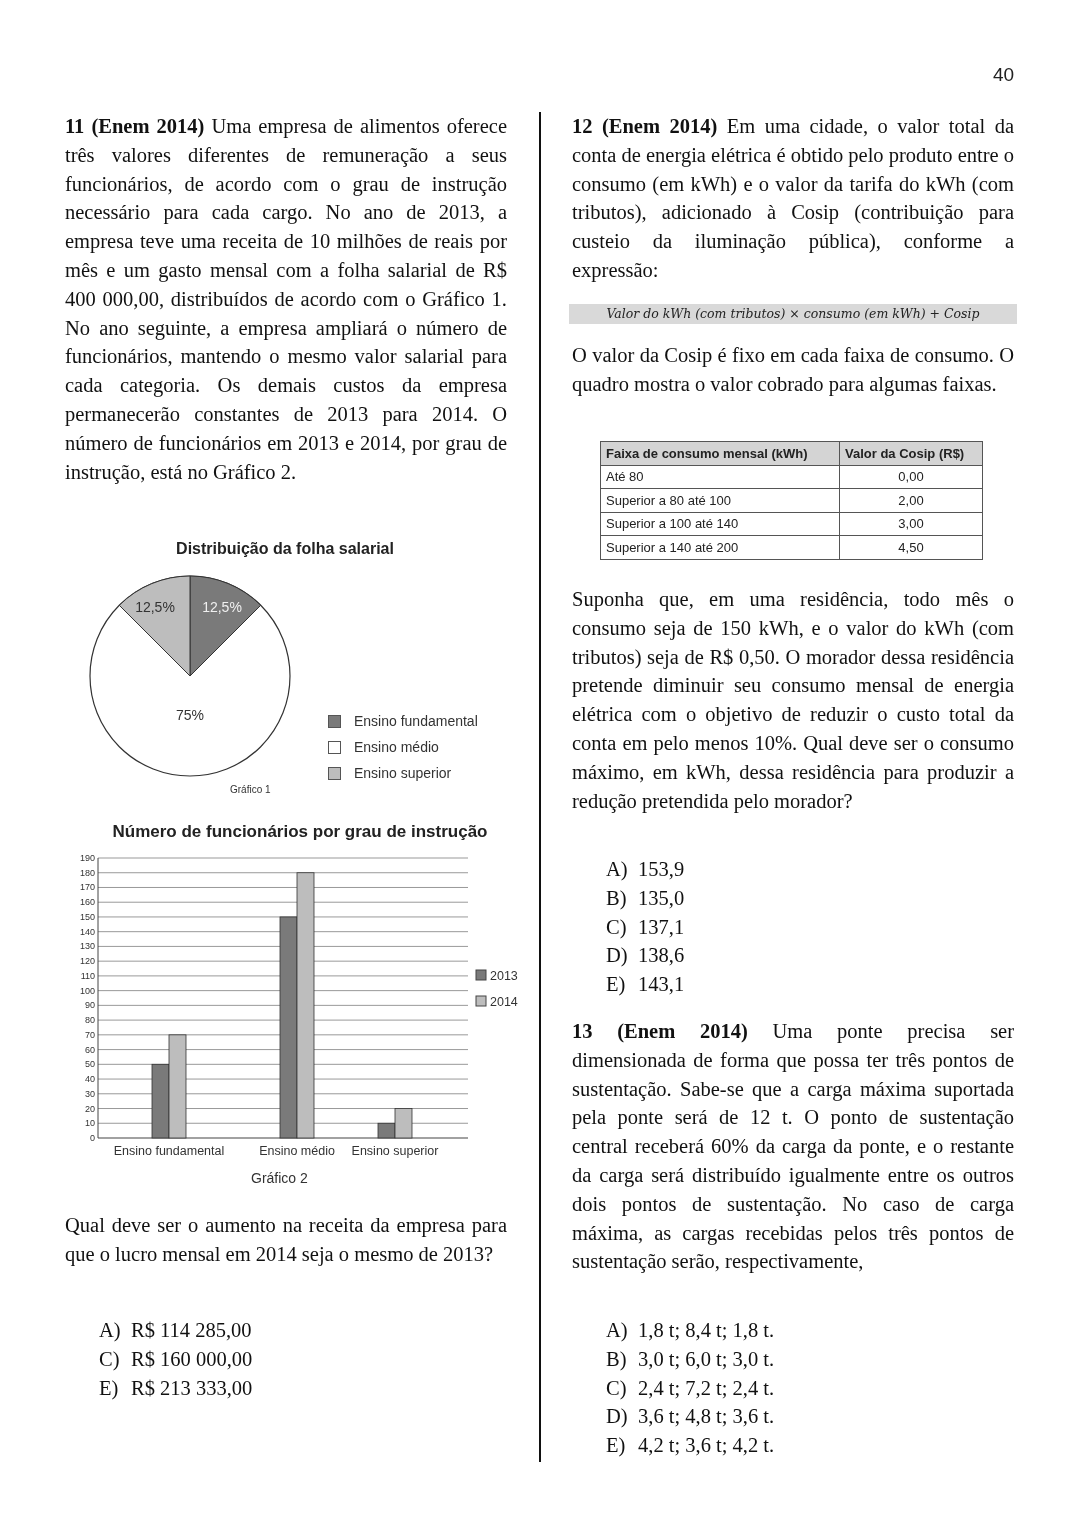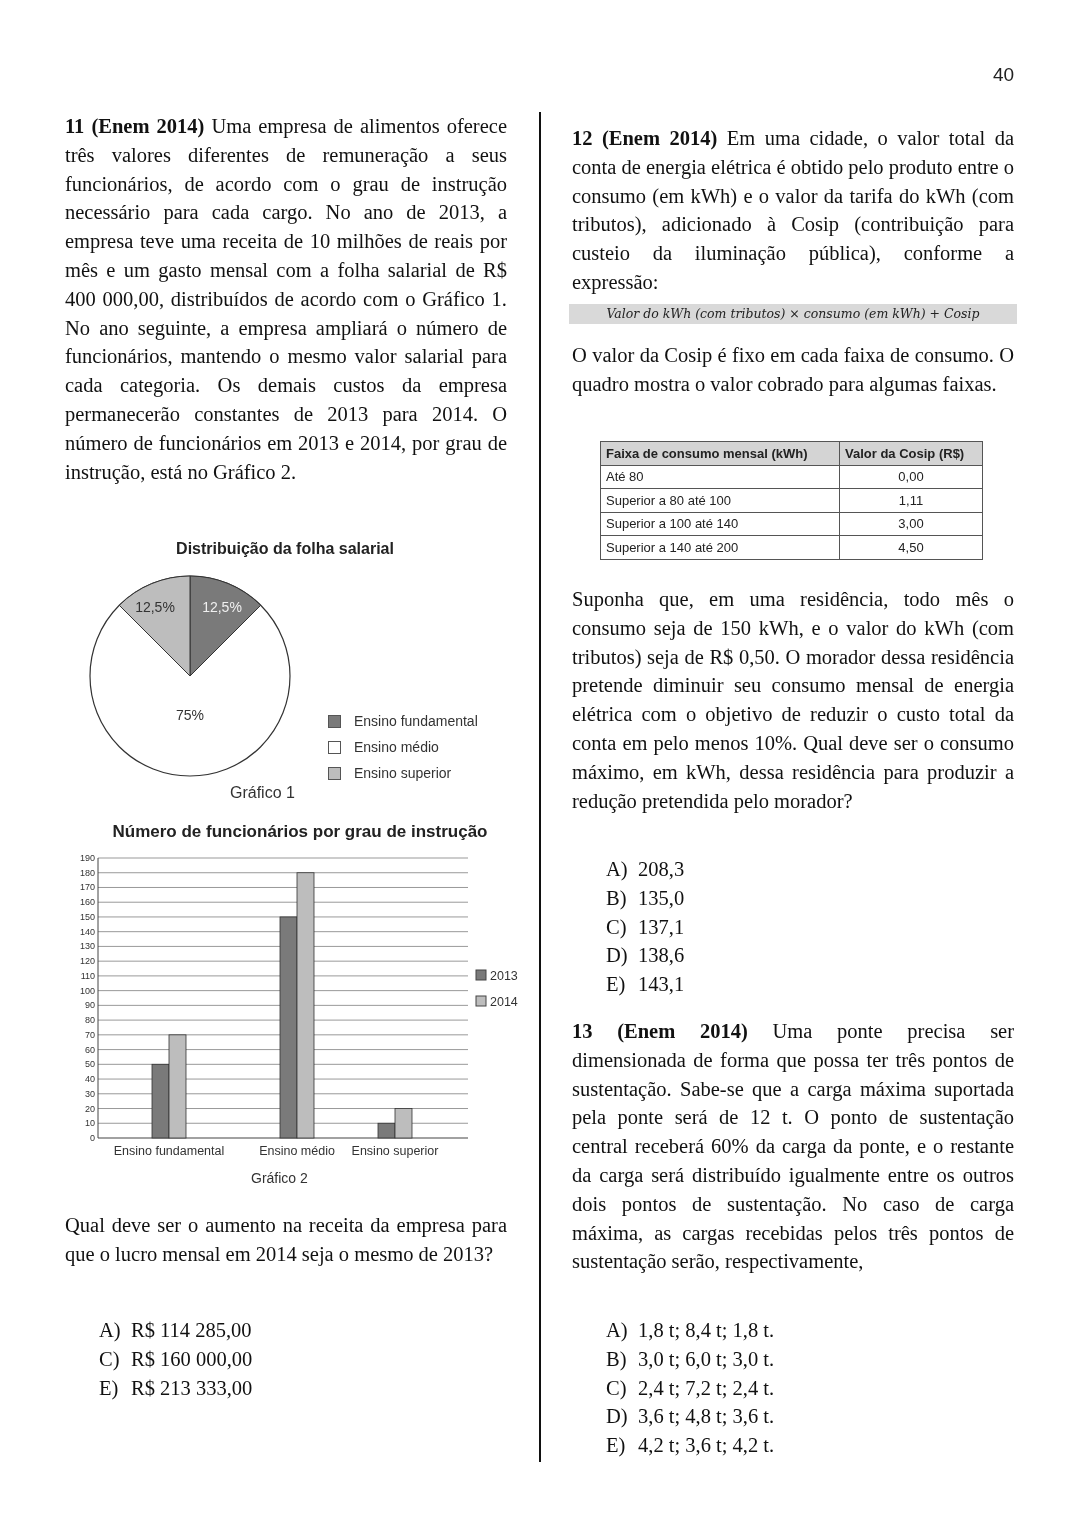--- a/index.html
+++ b/index.html
@@ -14,21 +14,21 @@
   .options { list-style: none; margin: 0; padding: 0 0 0 34px; }
   .options li { line-height: 28.8px; }
   .options .lt { display: inline-block; width: 32px; }
   
   .pie-block { position: absolute; left: 65px; top: 538px; width: 460px; height: 270px; }
   .pie-title { position: absolute; left: 0; width: 440px; text-align: center; top: 2px; font-family: "Liberation Sans", sans-serif; font-weight: bold; font-size: 16px; color: #222; }
   .pie-svg { position: absolute; left: 22px; top: 36px; }
   .pie-legend { position: absolute; left: 263px; top: 170px; font-family: "Liberation Sans", sans-serif; font-size: 14px; color: #333; }
   .pie-legend .li { display: flex; align-items: center; height: 26px; }
   .swatch { width: 11px; height: 11px; border: 1px solid #555; margin-right: 13px; display: inline-block; }
-  .pie-caption { position: absolute; left: 165px; top: 246px; font-family: "Liberation Sans", sans-serif; font-size: 16px; color: #333; }
+  .pie-caption { position: absolute; left: 165px; top: 246px; font-family: "Liberation Sans", sans-serif; font-size: 10px; color: #333; }
   
   .bar-block { position: absolute; left: 65px; top: 820px; width: 470px; height: 370px; }
   .bar-title { position: absolute; left: 0; width: 470px; top: 2px; text-align: center; font-family: "Liberation Sans", sans-serif; font-weight: bold; font-size: 17px; color: #222; }
   .bar-caption { position: absolute; left: 186px; top: 350px; font-family: "Liberation Sans", sans-serif; font-size: 14px; color: #333; }
   
   .formula { position: absolute; left: 569px; top: 304px; width: 448px; height: 20px; background: #d9d9d9; text-align: center; font-family: "DejaVu Serif", serif; font-style: italic; font-size: 12.5px; line-height: 20px; color: #222; }
   
   .cosip-table { position: absolute; left: 600px; top: 441px; border-collapse: collapse; font-family: "Liberation Sans", sans-serif; font-size: 13px; color: #222; }
   .cosip-table th, .cosip-table td { border: 1px solid #555; padding: 0 5px; height: 22.5px; }
   .cosip-table th { background: #d4d4d4; font-weight: bold; text-align: left; }
@@ -146,59 +146,59 @@
   <p class="para">Qual deve ser o aumento na receita da empresa para que o lucro mensal em 2014 seja o mesmo de 2013?</p>
 </div>
 <div class="col col-left" style="top:1316px;">
   <ul class="options">
     <li><span class="lt">A)</span><span>R$ 114 285,00</span></li>
     <li><span class="lt">C)</span><span>R$ 160 000,00</span></li>
     <li><span class="lt">E)</span><span>R$ 213 333,00</span></li>
   </ul>
 </div>
 
-<div class="col col-right" style="top:112px;margin-top:12px;">
+<div class="col col-right" style="top:112px;">
   <p class="para"><b><span>12</span> <span>(Enem 2014)</span></b> <span>Em uma cidade, o valor total da conta de energia elétrica é obtido pelo produto entre o consumo (em kWh) e o valor da tarifa do kWh (com tributos), adicionado à Cosip (contribuição para custeio da iluminação pública), conforme a expressão:</span></p>
 </div>
 <div class="formula">Valor do kWh (com tributos) × consumo (em kWh) + Cosip</div>
 <div class="col col-right" style="top:341px;">
   <p class="para">O valor da Cosip é fixo em cada faixa de consumo. O quadro mostra o valor cobrado para algumas faixas.</p>
 </div>
 <table class="cosip-table">
   <thead>
     <tr>
       <th>Faixa de consumo mensal (kWh)</th>
       <th>Valor da Cosip (R$)</th>
     </tr>
   </thead>
   <tbody>
     <tr>
         <td class="cat">Até 80</td>
         <td class="val">0,00</td>
       </tr>
     <tr>
         <td class="cat">Superior a 80 até 100</td>
-        <td class="val">1,11</td>
+        <td class="val">2,00</td>
       </tr>
     <tr>
         <td class="cat">Superior a 100 até 140</td>
         <td class="val">3,00</td>
       </tr>
     <tr>
         <td class="cat">Superior a 140 até 200</td>
         <td class="val">4,50</td>
       </tr>
   </tbody>
 </table>
 <div class="col col-right" style="top:585px;">
   <p class="para">Suponha que, em uma residência, todo mês o consumo seja de 150 kWh, e o valor do kWh (com tributos) seja de R$ 0,50. O morador dessa residência pretende diminuir seu consumo mensal de energia elétrica com o objetivo de reduzir o custo total da conta em pelo menos 10%. Qual deve ser o consumo máximo, em kWh, dessa residência para produzir a redução pretendida pelo morador?</p>
 </div>
 <div class="col col-right" style="top:855px;">
   <ul class="options">
-    <li><span class="lt">A)</span><span>208,3</span></li>
+    <li><span class="lt">A)</span><span>153,9</span></li>
     <li><span class="lt">B)</span><span>135,0</span></li>
     <li><span class="lt">C)</span><span>137,1</span></li>
     <li><span class="lt">D)</span><span>138,6</span></li>
     <li><span class="lt">E)</span><span>143,1</span></li>
   </ul>
 </div>
 
 <div class="col col-right" style="top:1017px;">
   <p class="para"><b><span>13</span> <span>(Enem 2014)</span></b> <span>Uma ponte precisa ser dimensionada de forma que possa ter três pontos de sustentação. Sabe-se que a carga máxima suportada pela ponte será de 12 t. O ponto de sustentação central receberá 60% da carga da ponte, e o restante da carga será distribuído igualmente entre os outros dois pontos de sustentação. No caso de carga máxima, as cargas recebidas pelos três pontos de sustentação serão, respectivamente,</span></p>
 </div>

